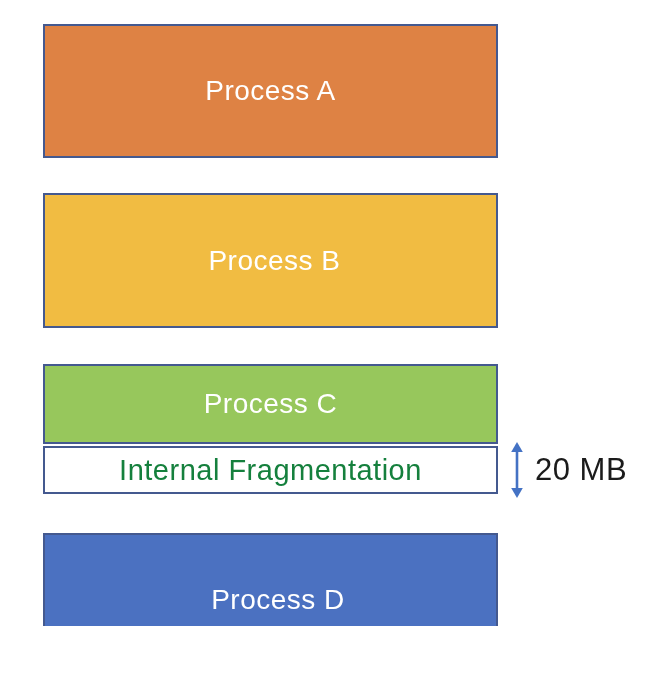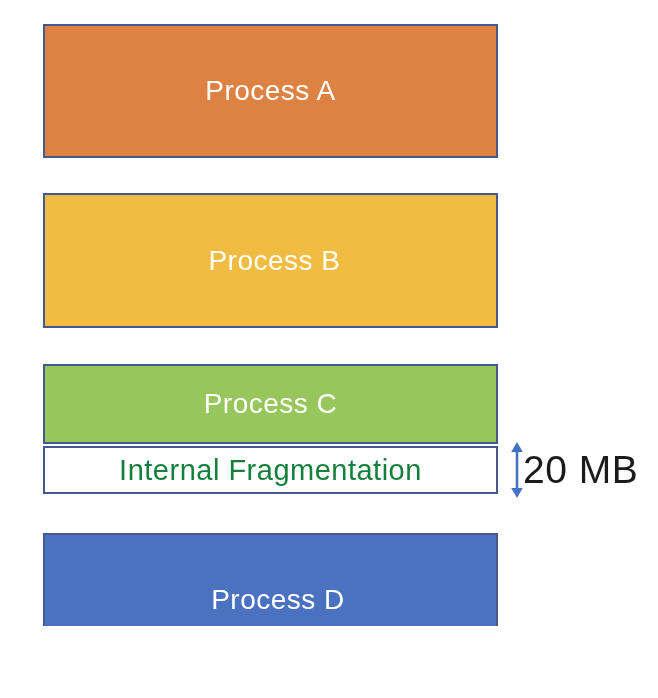--- a/index.html
+++ b/index.html
@@ -37,23 +37,23 @@
   .block-d { top: 533px; height: 133px; }
   .arrow {
     position: absolute;
     left: 507px;
     top: 442px;
     width: 20px;
     height: 56px;
   }
   .size-label {
     position: absolute;
-    left: 523px;
+    left: 535px;
     top: 451px;
-    font-size: 39px;
+    font-size: 31px;
     letter-spacing: 0.5px;
     line-height: 38px;
     white-space: nowrap;
   }
 </style>
 </head>
 <body>
 
 <div class="canvas" style="background-color: rgb(255, 255, 255); --border-color: #44598f;">
 

